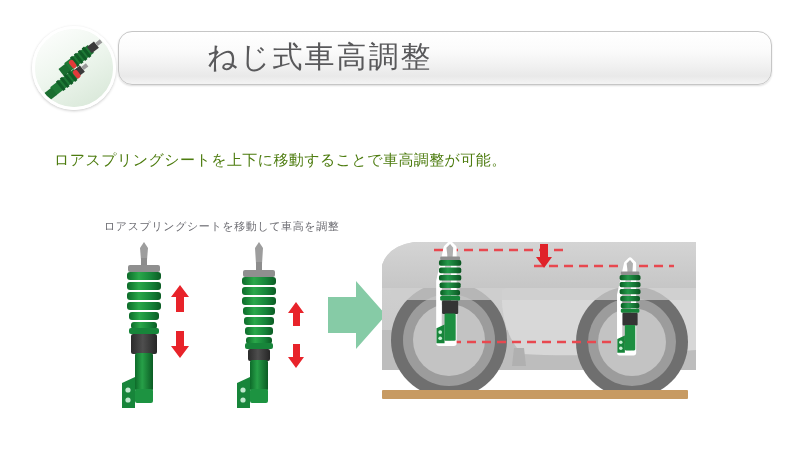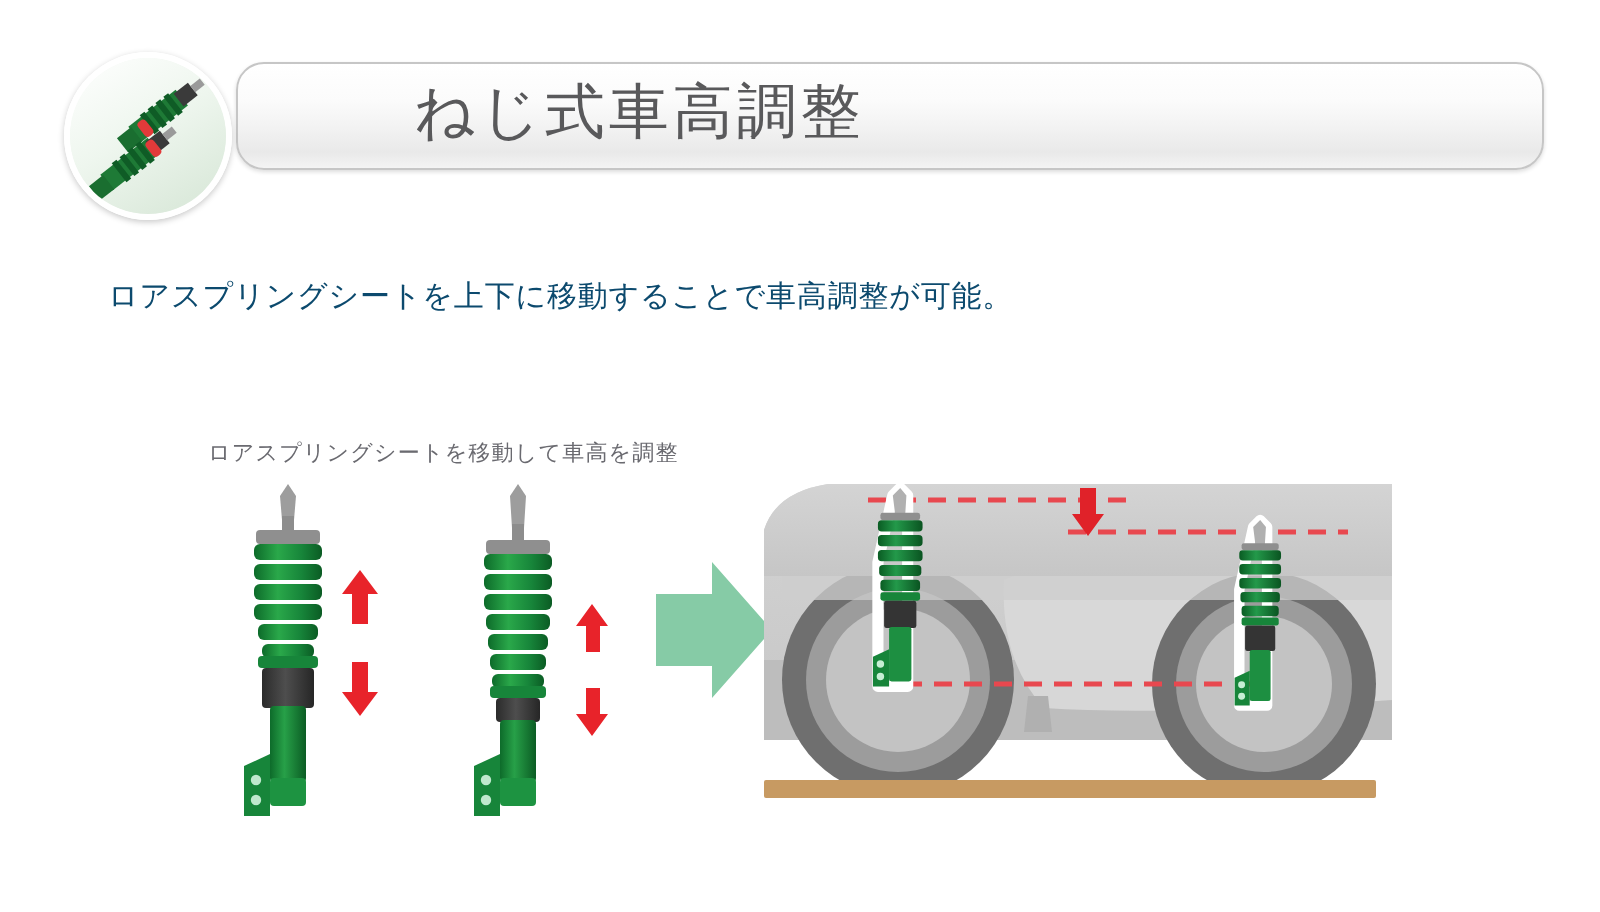--- a/index.html
+++ b/index.html
@@ -74,24 +74,24 @@
   .badge svg { display: block; }
 
   
   .lead {
     position: absolute;
     left: 54px;
     top: 134px;
     width: 620px;
   }
   .lead p {
-    margin: 4px 0 9px 0;
+    margin: 16px 0 9px 0;
     font-size: 15px;
     line-height: 20px;
-    color: #0c4a6e;
+    color: #4d7c0f;
     letter-spacing: 0.4px;
     white-space: nowrap;
   }
 
   
   .figure {
     position: absolute;
     left: 0;
     top: 205px;
     width: 639px;

